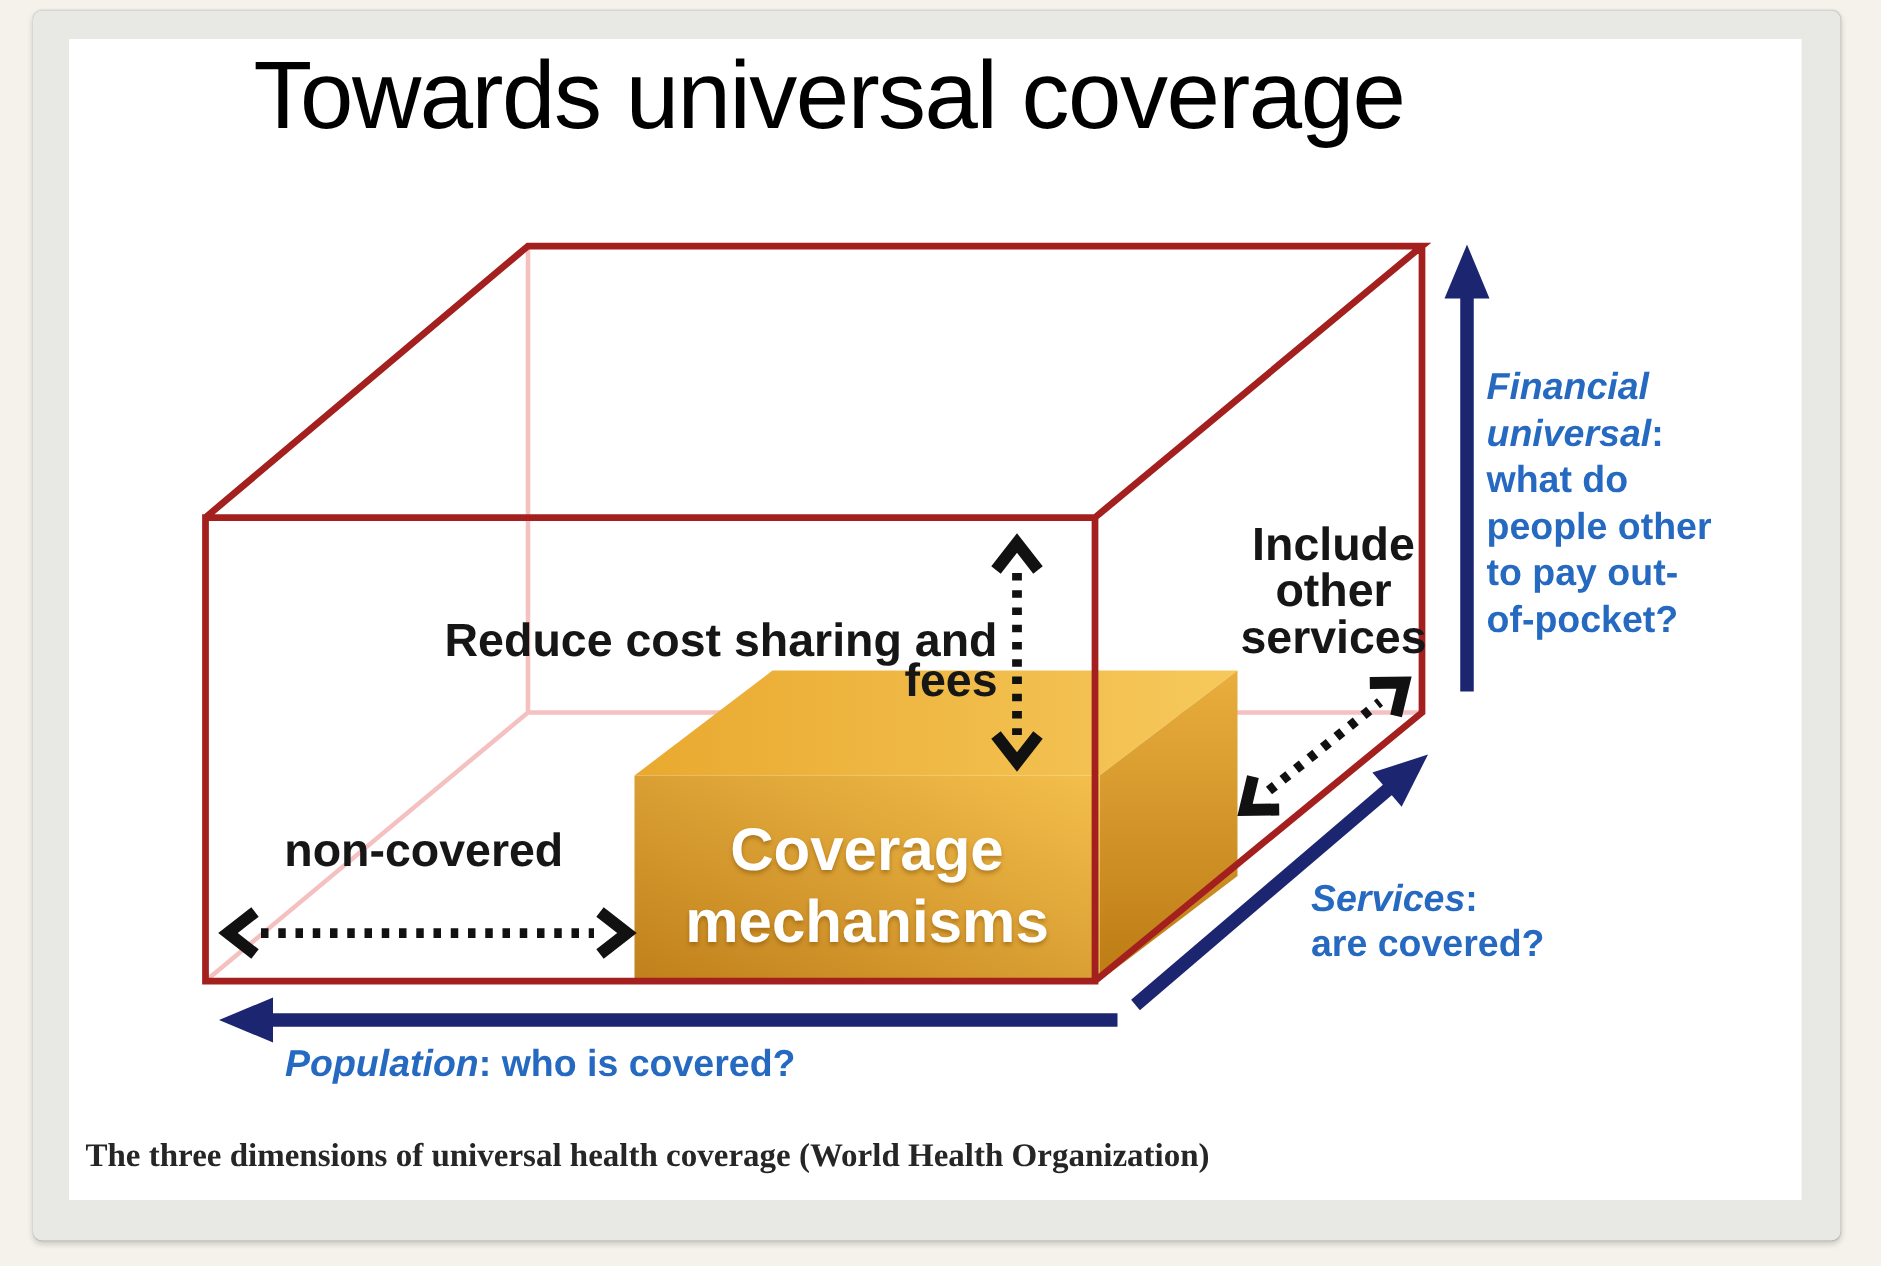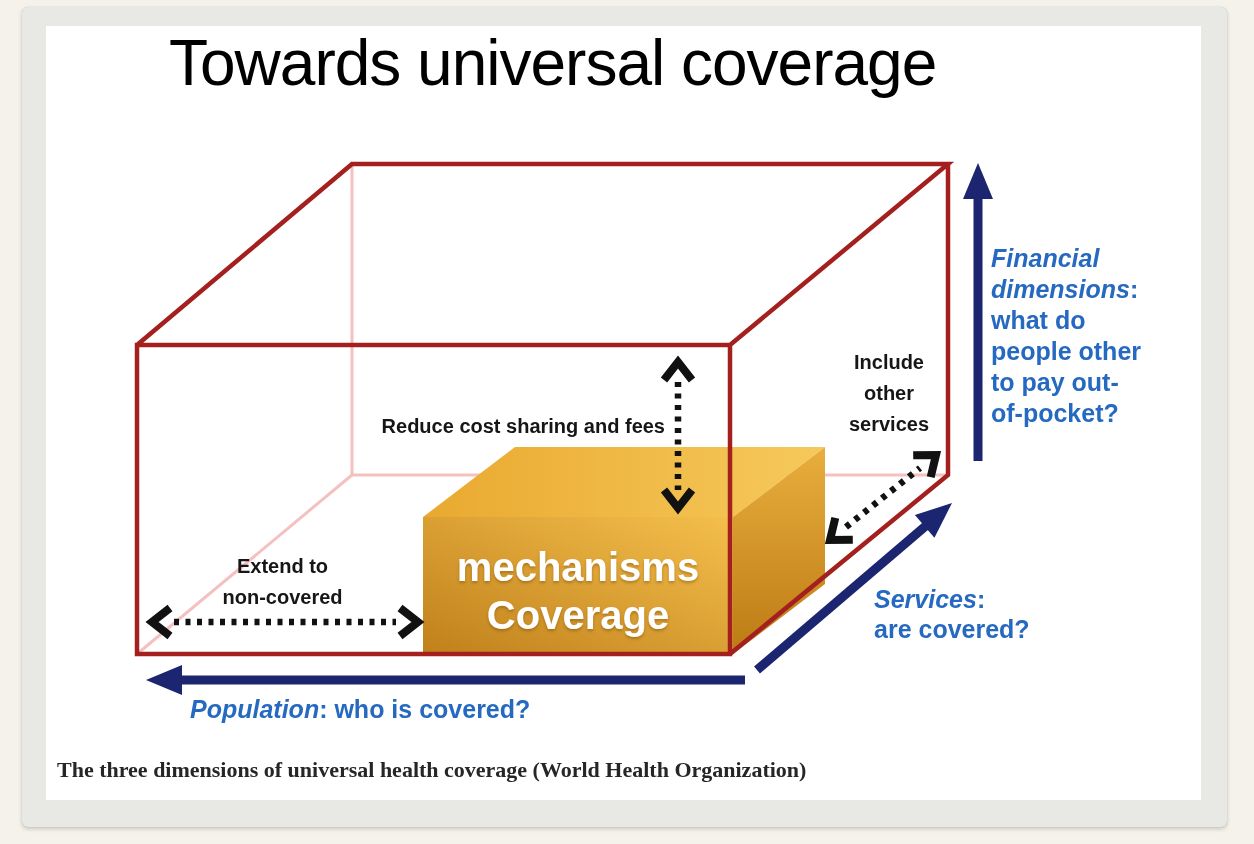--- a/index.html
+++ b/index.html
@@ -15,21 +15,21 @@
   html,body{width:1254px;height:844px;}
   body{background:var(--page-bg);font-family:"Liberation Sans",sans-serif;position:relative;overflow:hidden;}
   .card{position:absolute;left:22px;top:7px;width:1205px;height:820px;background:var(--card-bg);
         border-radius:6px;box-shadow:0 2px 4px rgba(0,0,0,.18),0 0 1px rgba(0,0,0,.2);}
   .canvas{position:absolute;left:24px;top:19px;width:1155px;height:774px;background:var(--canvas-bg);}
   svg.layer{position:absolute;left:0;top:0;width:1254px;height:844px;pointer-events:none;}
   .txt{position:absolute;}
   .tline{white-space:nowrap;}
   .ital{font-style:italic;}
   .page-title{left:133px;top:28px;font-size:64px;line-height:70px;color:#000;font-weight:400;letter-spacing:-1px;margin-left:36px;}
-  .black-label{color:var(--black-text);font-weight:bold;font-size:20px;line-height:31px;}
+  .black-label{color:var(--black-text);font-weight:bold;font-size:31px;line-height:31px;}
   .reduce{left:280px;top:413px;width:385px;text-align:right;line-height:27px;}
   .extend{left:175px;top:551px;width:215px;text-align:center;}
   .include{left:815px;top:347px;width:148px;text-align:center;}
   .boxlabel{left:425px;top:543px;width:306px;text-align:center;color:var(--box-text);
             font-weight:bold;font-size:40px;line-height:48px;text-shadow:0 2px 3px rgba(120,70,0,.45);}
   .blue-label{color:var(--blue-text);font-weight:bold;font-size:25px;}
   .financial{left:991px;top:243px;line-height:31px;}
   .services{left:874px;top:584px;line-height:30px;}
   .population{left:190px;top:694px;width:430px;text-align:left;line-height:30px;}
   .caption{left:57px;top:757px;font-size:22px;font-weight:bold;color:var(--caption-text);font-family:Liberation Serif, serif;}
@@ -121,37 +121,36 @@
     <g transform="translate(830,540) rotate(141.3)">
         <polyline class="chev" points="-18,-14 0,0 -18,14"></polyline>
       </g>
   </g>
 </svg>
 
 <div class="txt page-title">Towards universal coverage</div>
 
 <div class="txt black-label reduce">Reduce cost sharing and fees</div>
 <div class="txt black-label extend">
-    <div class="tline"><span>Extend to</span></div>
     <div class="tline"><span>non-covered</span></div>
   </div>
 <div class="txt black-label include">
     <div class="tline"><span>Include</span></div>
     <div class="tline"><span>other</span></div>
     <div class="tline"><span>services</span></div>
   </div>
 
 <div class="txt boxlabel">
+    <div class="tline"><span>Coverage</span></div>
     <div class="tline"><span>mechanisms</span></div>
-    <div class="tline"><span>Coverage</span></div>
   </div>
 
 <div class="txt blue-label financial">
     <div class="tline"><span class="ital">Financial</span></div>
-    <div class="tline"><span class="ital">dimensions</span><span>:</span></div>
+    <div class="tline"><span class="ital">universal</span><span>:</span></div>
     <div class="tline"><span>what do</span></div>
     <div class="tline"><span>people other</span></div>
     <div class="tline"><span>to pay out-</span></div>
     <div class="tline"><span>of-pocket?</span></div>
   </div>
 <div class="txt blue-label services">
     <div class="tline"><span class="ital">Services</span><span>:</span></div>
     <div class="tline"><span>are covered?</span></div>
   </div>
 <div class="txt blue-label population">

